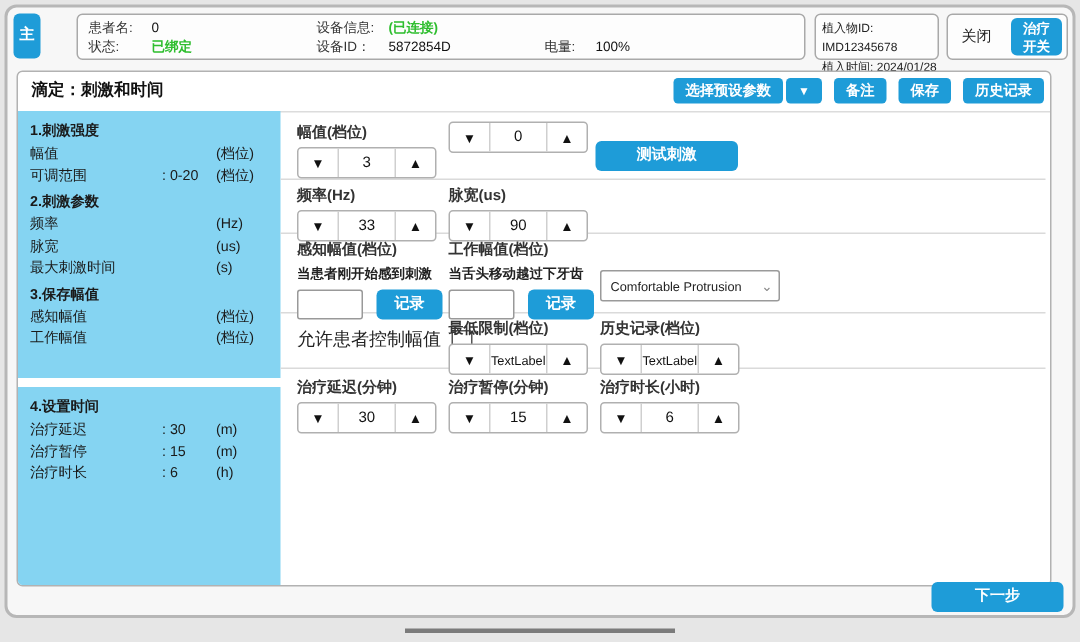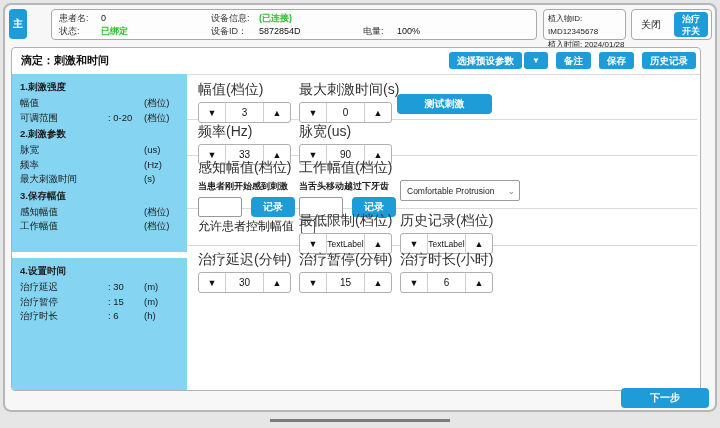--- a/index.html
+++ b/index.html
@@ -47,21 +47,21 @@
   .sb-row{display:flex;font-size:9.5px;line-height:14.5px;}
   .sb-label{width:88px;}
   .sb-value{width:36px;}
   .sb-unit{flex:1;}
   
   .content{position:absolute;left:175px;top:26px;right:0;bottom:0;}
   .crow{position:relative;border-bottom:1px solid #dadada;margin-right:3px;}
   .r1{height:45px;} .r2{height:35px;} .r3{height:52px;} .r4{height:36px;}
   .r5{height:40px;border-bottom:none;}
   .field{position:absolute;width:101px;}
-  .flabel{font-size:14px;color:#333;margin-bottom:3px;white-space:nowrap;}
+  .flabel{font-size:10px;color:#333;margin-bottom:3px;white-space:nowrap;font-weight:bold;}
   .spinner{display:flex;width:93px;height:21px;background:#fff;
     border:1px solid #b0b0b0;border-radius:3px;box-sizing:border-box;}
   .sp-btn{width:26px;display:flex;align-items:center;justify-content:center;
     font-size:9px;color:#111;cursor:pointer;}
   .sp-down{border-right:1px solid #cfcfcf;}
   .sp-up{border-left:1px solid #cfcfcf;}
   .sp-val{flex:1;display:flex;align-items:center;justify-content:center;
     font-size:10px;color:#111;}
   .sp-val.small{font-size:8.5px;}
   .test-btn{position:absolute;left:210px;top:20px;width:95px;height:20px;
@@ -151,28 +151,28 @@
         <span class="sb-value"></span>
         <span class="sb-unit">(档位)</span>
       </div>
       <div class="sb-row">
         <span class="sb-label">可调范围</span>
         <span class="sb-value">: 0-20</span>
         <span class="sb-unit">(档位)</span>
       </div>
       <div class="sb-title">2.刺激参数</div>
       <div class="sb-row">
+        <span class="sb-label">频率</span>
+        <span class="sb-value"></span>
+        <span class="sb-unit">(Hz)</span>
+      </div>
+      <div class="sb-row">
         <span class="sb-label">脉宽</span>
         <span class="sb-value"></span>
         <span class="sb-unit">(us)</span>
-      </div>
-      <div class="sb-row">
-        <span class="sb-label">频率</span>
-        <span class="sb-value"></span>
-        <span class="sb-unit">(Hz)</span>
       </div>
       <div class="sb-row">
         <span class="sb-label">最大刺激时间</span>
         <span class="sb-value"></span>
         <span class="sb-unit">(s)</span>
       </div>
       <div class="sb-title">3.保存幅值</div>
       <div class="sb-row">
         <span class="sb-label">感知幅值</span>
         <span class="sb-value"></span>
@@ -213,21 +213,20 @@
             <div class="sp-btn sp-down">
                 <span>▼</span>
               </div>
             <div class="sp-val">3</div>
             <div class="sp-btn sp-up">
                 <span>▲</span>
               </div>
           </div>
         </div>
         <div class="field c2 t7">
-          <div class="flabel">最大刺激时间(s)</div>
           <div class="spinner">
             <div class="sp-btn sp-down">
                 <span>▼</span>
               </div>
             <div class="sp-val">0</div>
             <div class="sp-btn sp-up">
                 <span>▲</span>
               </div>
           </div>
         </div>

